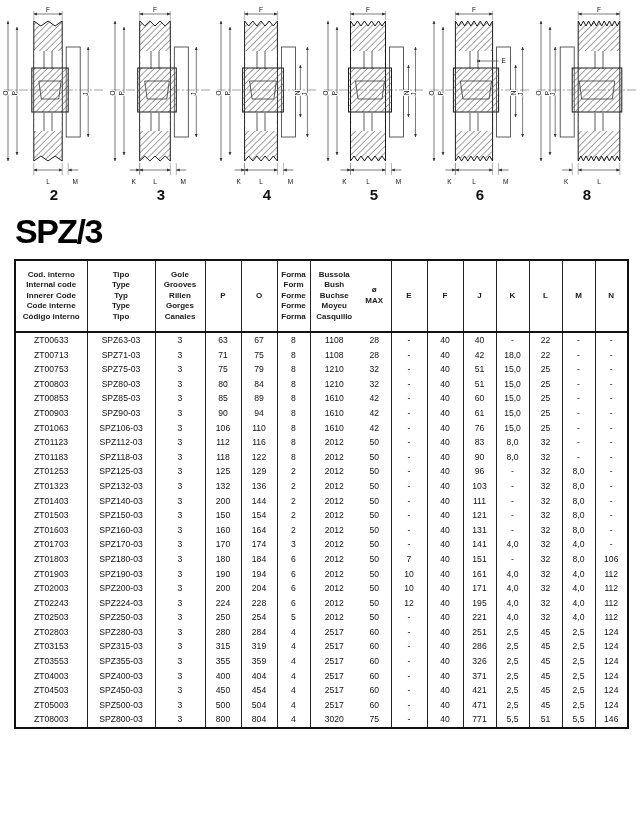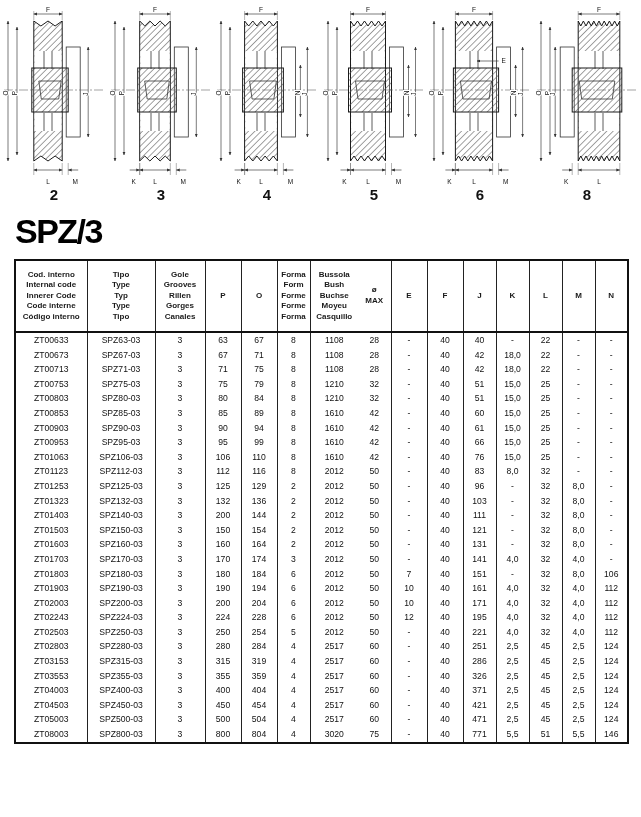--- a/index.html
+++ b/index.html
@@ -391,37 +391,20 @@
           <td>28</td>
           <td>-</td>
           <td>40</td>
           <td>40</td>
           <td>-</td>
           <td>22</td>
           <td>-</td>
           <td>-</td>
         </tr>
         <tr>
-          <td>ZT00673</td>
-          <td>SPZ67-03</td>
-          <td>3</td>
-          <td class="bold">67</td>
-          <td>71</td>
-          <td>8</td>
-          <td>1108</td>
-          <td>28</td>
-          <td>-</td>
-          <td>40</td>
-          <td>42</td>
-          <td>18,0</td>
-          <td>22</td>
-          <td>-</td>
-          <td>-</td>
-        </tr>
-        <tr>
           <td>ZT00713</td>
           <td>SPZ71-03</td>
           <td>3</td>
           <td class="bold">71</td>
           <td>75</td>
           <td>8</td>
           <td>1108</td>
           <td>28</td>
           <td>-</td>
           <td>40</td>
@@ -493,37 +476,20 @@
           <td>42</td>
           <td>-</td>
           <td>40</td>
           <td>61</td>
           <td>15,0</td>
           <td>25</td>
           <td>-</td>
           <td>-</td>
         </tr>
         <tr>
-          <td>ZT00953</td>
-          <td>SPZ95-03</td>
-          <td>3</td>
-          <td class="bold">95</td>
-          <td>99</td>
-          <td>8</td>
-          <td>1610</td>
-          <td>42</td>
-          <td>-</td>
-          <td>40</td>
-          <td>66</td>
-          <td>15,0</td>
-          <td>25</td>
-          <td>-</td>
-          <td>-</td>
-        </tr>
-        <tr>
           <td>ZT01063</td>
           <td>SPZ106-03</td>
           <td>3</td>
           <td class="bold">106</td>
           <td>110</td>
           <td>8</td>
           <td>1610</td>
           <td>42</td>
           <td>-</td>
           <td>40</td>
@@ -544,20 +510,37 @@
           <td>50</td>
           <td>-</td>
           <td>40</td>
           <td>83</td>
           <td>8,0</td>
           <td>32</td>
           <td>-</td>
           <td>-</td>
         </tr>
         <tr>
+          <td>ZT01183</td>
+          <td>SPZ118-03</td>
+          <td>3</td>
+          <td class="bold">118</td>
+          <td>122</td>
+          <td>8</td>
+          <td>2012</td>
+          <td>50</td>
+          <td>-</td>
+          <td>40</td>
+          <td>90</td>
+          <td>8,0</td>
+          <td>32</td>
+          <td>-</td>
+          <td>-</td>
+        </tr>
+        <tr>
           <td>ZT01253</td>
           <td>SPZ125-03</td>
           <td>3</td>
           <td class="bold">125</td>
           <td>129</td>
           <td>2</td>
           <td>2012</td>
           <td>50</td>
           <td>-</td>
           <td>40</td>

